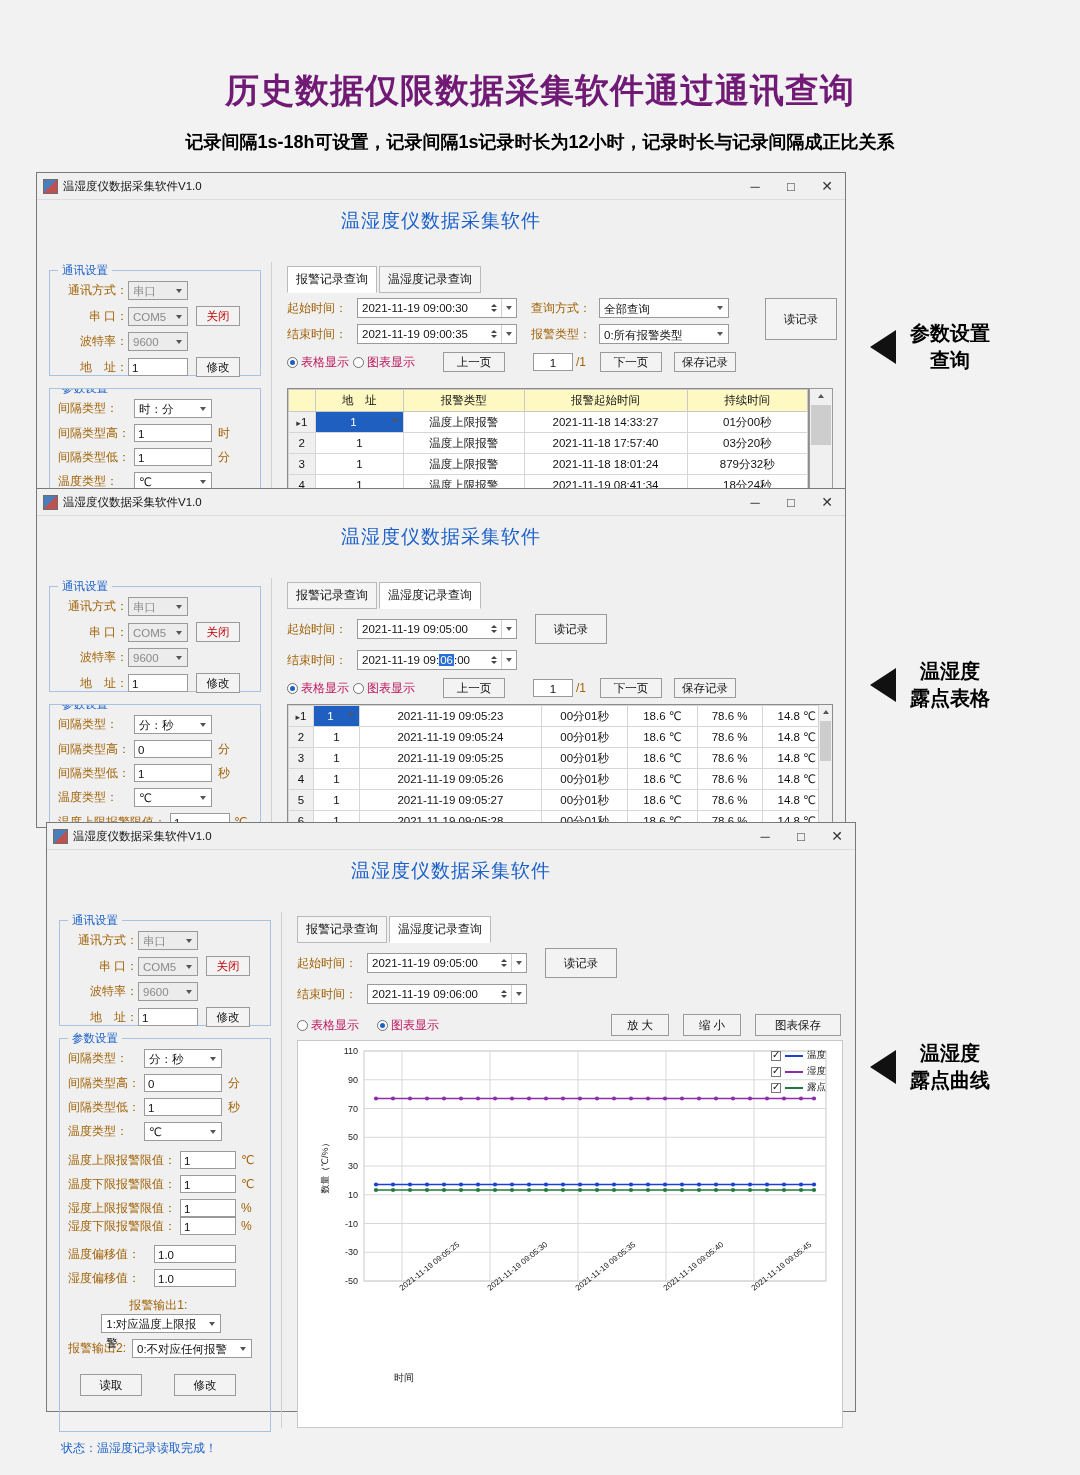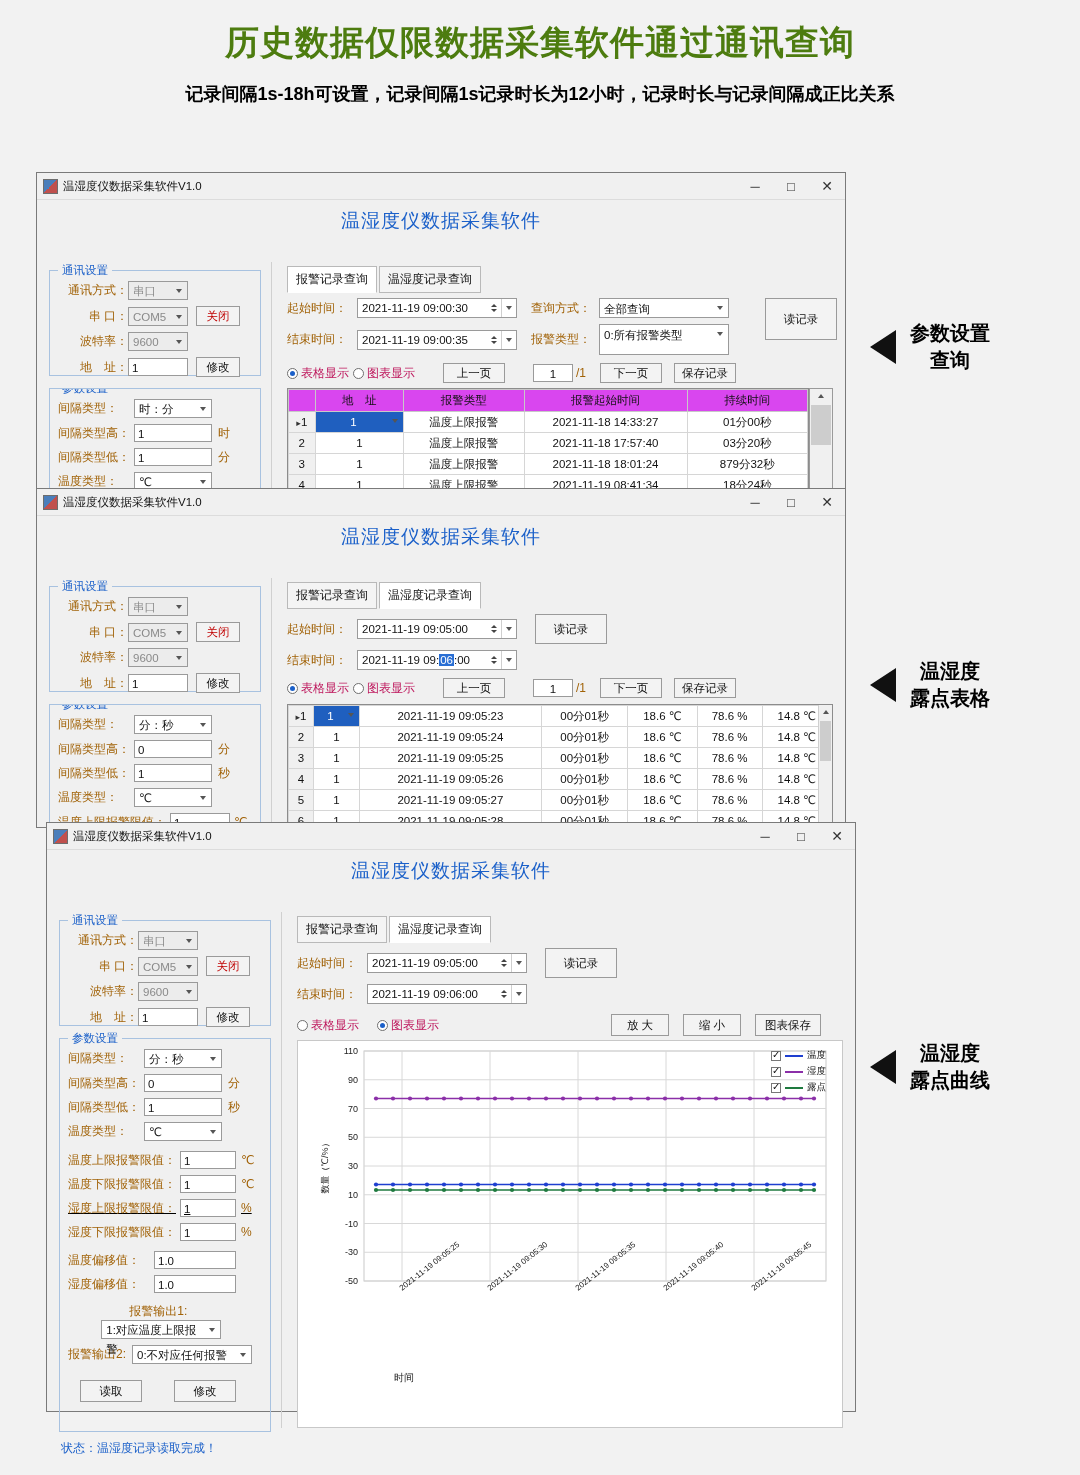--- a/index.html
+++ b/index.html
@@ -9,22 +9,22 @@
     font-family:"Liberation Sans","DejaVu Sans",sans-serif;
     position:relative;
     overflow:hidden;
     color:#000;
   }
   .page-title{
     text-align:center;
     font-size:34px;
     font-weight:bold;
     letter-spacing:1px;
-    padding-top:20px;
-    color:#4d7c0f;
+    padding-top:68px;
+    color:#701a75;
   }
   .page-subtitle{
     text-align:center;
     font-size:18px;
     font-weight:bold;
     margin-top:16px;
     color:#000;
   }
 
   
@@ -144,21 +144,21 @@
   }
   .radio.on .dot::after{
     content:"";position:absolute;left:2px;top:2px;width:5px;height:5px;border-radius:50%;
     background:#1b60c9;
   }
 
   
   .grid{position:absolute;border:1px solid #8c8c8c;background:#fff;box-sizing:border-box;overflow:hidden;}
   .grid table{border-collapse:collapse;width:100%;font-size:11.5px;}
   .grid th{
-    background:#d946ef;border:1px solid #c8c8c8;font-weight:normal;
+    background:#fef9c3;border:1px solid #c8c8c8;font-weight:normal;
     height:19px;color:#111;
   }
   .grid td{
     border:1px solid #d6d6d6;height:18px;text-align:center;color:#111;
     white-space:nowrap;
   }
   .grid td.sel{background:#1f5fbf;color:#fff;}
   .grid td.rowhdr{background:#f0f0f0;width:22px;}
   .grid .arrow{color:#333;font-size:9px;}
   .scrollv{
@@ -295,21 +295,21 @@
         <span class="lbl" style="width:70px;">结束时间：</span>
         <span class="datebox" style="width:160px;">
           <span class="dtxt">2021-11-19 09:00:35</span>
           <span class="sp">
               <i class="up"></i>
               <i class="dn"></i>
             </span>
           <span class="cal"></span>
         </span>
         <span class="lbl" style="width:68px;margin-left:14px;">报警类型：</span>
-        <span class="sel" style="width:130px;height:31px;line-height:20px;">0:所有报警类型</span>
+        <span class="sel" style="width:130px;height:20px;line-height:20px;">0:所有报警类型</span>
       </div>
       <div class="row">
         <span class="radio on">
             <span class="dot"></span>
             <span>表格显示</span>
           </span>
         <span class="radio">
             <span class="dot"></span>
             <span>图表显示</span>
           </span>
@@ -661,21 +661,21 @@
         <div class="row" style="margin-bottom:6px;">
           <span class="lbl" style="width:112px;">温度上限报警限值：</span>
           <span class="inp" style="width:56px;">1</span>
           <span class="lbl" style="margin-left:5px;">℃</span>
         </div>
         <div class="row" style="margin-bottom:6px;">
           <span class="lbl" style="width:112px;">温度下限报警限值：</span>
           <span class="inp" style="width:56px;">1</span>
           <span class="lbl" style="margin-left:5px;">℃</span>
         </div>
-        <div class="row" style="margin-bottom:6px;text-decoration:underline;">
+        <div class="row" style="">
           <span class="lbl" style="width:112px;">湿度上限报警限值：</span>
           <span class="inp" style="width:56px;">1</span>
           <span class="lbl" style="margin-left:5px;">%</span>
         </div>
         <div class="row" style="margin-bottom:10px;">
           <span class="lbl" style="width:112px;">湿度下限报警限值：</span>
           <span class="inp" style="width:56px;">1</span>
           <span class="lbl" style="margin-left:5px;">%</span>
         </div>
         <div class="row" style="margin-bottom:6px;">
@@ -737,21 +737,21 @@
         <span class="radio">
             <span class="dot"></span>
             <span>表格显示</span>
           </span>
         <span class="radio on" style="margin-left:14px;">
             <span class="dot"></span>
             <span>图表显示</span>
           </span>
         <span class="btn" style="width:58px;height:22px;margin-left:168px;">放 大</span>
         <span class="btn" style="width:58px;height:22px;margin-left:14px;">缩 小</span>
-        <span class="btn" style="width:66px;height:22px;margin-left:14px;text-align:center;">图表保存</span>
+        <span class="btn" style="width:86px;height:22px;margin-left:14px;text-align:center;">图表保存</span>
       </div>
     </div>
 
     <div class="chartarea" style="left:250px;top:150px;width:546px;height:388px;">
       <svg width="546" height="388" viewBox="0 0 546 388">
 
         <rect x="66" y="10" width="462" height="230" fill="#ffffff" stroke="#c9c9c9" stroke-width="1"></rect>
 
         <g stroke="#d8d8d8" stroke-width="1">
           <line x1="66" y1="240" x2="528" y2="240"></line>

